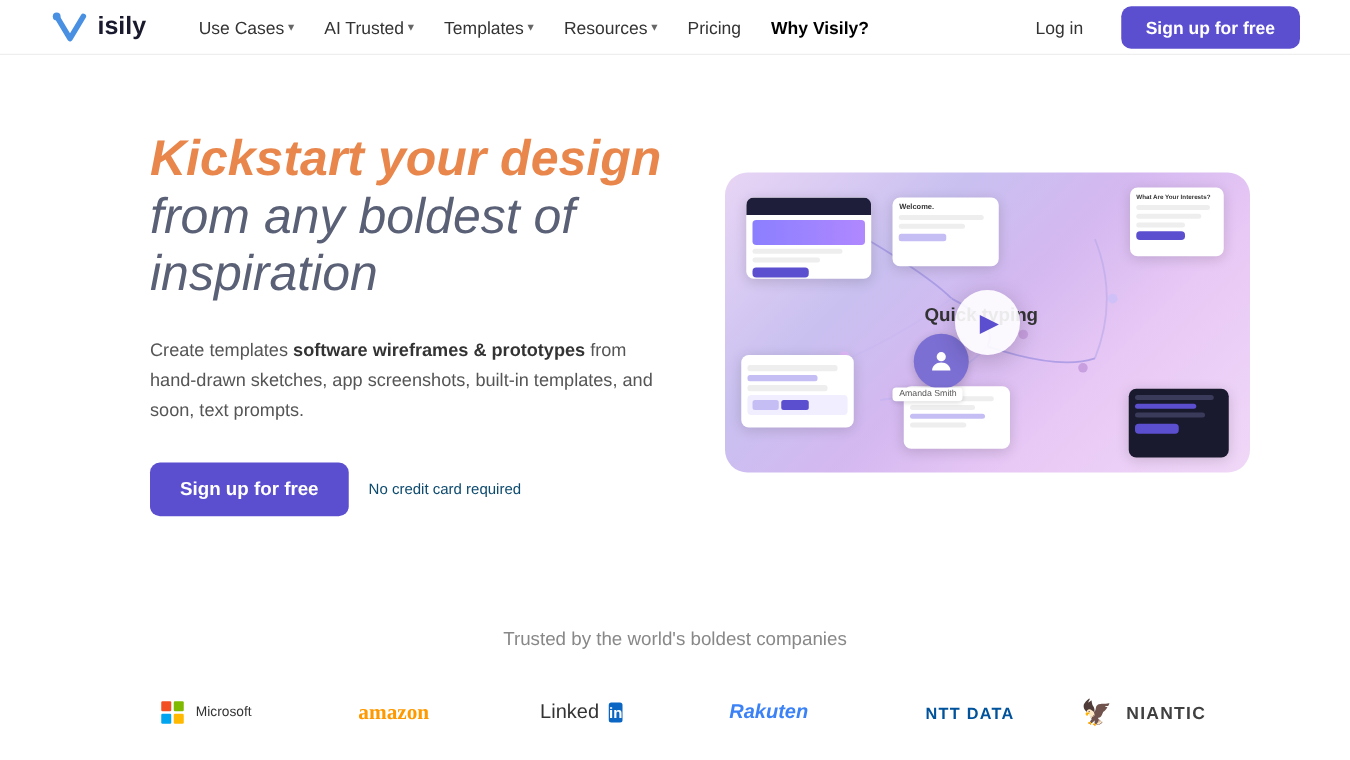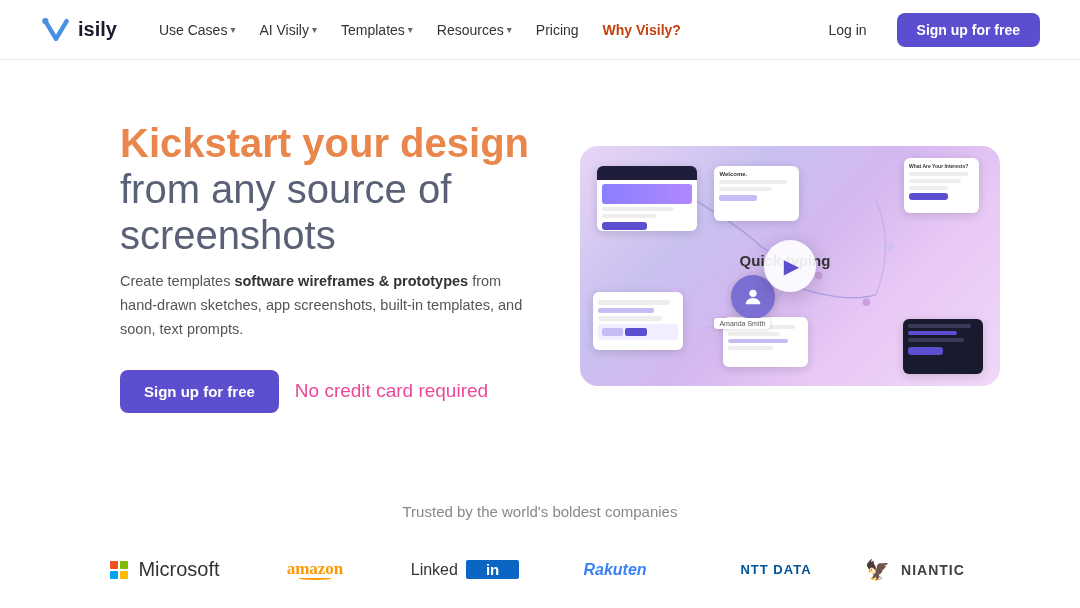--- a/index.html
+++ b/index.html
@@ -1,62 +1,62 @@
 <!DOCTYPE html>
 <html><head>
   <meta charset="utf-8">
   <style>
     * { margin: 0; padding: 0; box-sizing: border-box; }
     body { font-family: -apple-system, BlinkMacSystemFont, 'Segoe UI', sans-serif; background: #fff; width: 1080px; overflow-x: hidden; }
 
     
     nav {
-      display: flex; align-items: center; padding: 0 40px; height: 60px;
+      display: flex; align-items: center; padding: 0 40px; height: 44px;
       border-bottom: 1px solid #eee; position: relative; z-index: 10;
     }
     .nav-logo { display: flex; align-items: center; margin-right: 32px; gap: 6px; }
     .nav-logo-icon { width: 32px; height: 32px; }
     .nav-links { display: flex; align-items: center; gap: 4px; flex: 1; }
     .nav-link {
       display: flex; align-items: center; gap: 3px;
       padding: 6px 10px; font-size: 14px; color: #333; cursor: pointer;
       border-radius: 6px; white-space: nowrap;
     }
     .nav-link .chevron { font-size: 10px; color: #666; }
     .nav-link-pricing { color: #333; }
-    .nav-link-why { color: #c2410c; font-weight: 600; }
+    .nav-link-why { color: #000000; font-weight: 600; }
     .nav-right { display: flex; align-items: center; gap: 12px; margin-left: auto; }
     .btn-login {
       padding: 8px 18px; font-size: 14px; color: #333;
       background: none; border: none; cursor: pointer; border-radius: 6px;
     }
     .btn-signup {
       padding: 9px 20px; font-size: 14px; font-weight: 600;
       background: #5b4fcf; color: #fff; border: none; border-radius: 8px; cursor: pointer;
     }
 
     
     .hero {
       display: flex; align-items: center; padding: 60px 80px 50px 120px;
       gap: 40px; min-height: 340px;
     }
     .hero-left { flex: 1; max-width: 420px; }
     .hero-title {
-      font-size: 40px; font-weight: 700; line-height: 1.15; margin-bottom: 12px;
+      font-size: 40px; font-weight: 700; line-height: 1.15; margin-bottom: 28px; font-style: italic;
     }
     .hero-title-line1 { color: #e8864b; }
     .hero-title-line2 { color: #5a6075; font-weight: 500; }
     .hero-desc { font-size: 14.5px; color: #555; line-height: 1.65; margin-bottom: 28px; }
     .hero-desc strong { font-weight: 700; color: #333; }
     .hero-cta { display: flex; align-items: center; gap: 16px; }
     .btn-cta {
       padding: 13px 24px; font-size: 15px; font-weight: 600;
       background: #5b4fcf; color: #fff; border: none; border-radius: 8px; cursor: pointer;
     }
-    .cta-note { font-size: 19px; color: #ec4899; }
+    .cta-note { font-size: 12px; color: #0c4a6e; }
 
     
     .hero-image {
       flex: 1; max-width: 440px; height: 240px;
       border-radius: 18px;
       background: linear-gradient(135deg, #e8d5f5 0%, #c9c0f0 30%, #d4b8f0 50%, #e8c8f5 70%, #f0d8f8 100%);
       position: relative; overflow: hidden; display: flex; align-items: center; justify-content: center;
     }
 
     
@@ -106,22 +106,22 @@
     
     .ms-grid { display: grid; grid-template-columns: 1fr 1fr; width: 18px; height: 18px; gap: 2px; margin-right: 4px; }
     .ms-r { width: 8px; height: 8px; border-radius: 1px; }
     .ms-r1 { background: #f25022; }
     .ms-r2 { background: #7fba00; }
     .ms-r3 { background: #00a4ef; }
     .ms-r4 { background: #ffb900; }
 
     
     .li-badge {
-      background: #0a66c2; color: #fff; font-size: 15px; font-weight: 700;
-      padding: 1px 20px; border-radius: 2px; margin-left: 2px;
+      background: #0a66c2; color: #fff; font-size: 12px; font-weight: 700;
+      padding: 1px 0; border-radius: 2px; margin-left: 2px;
     }
 
     
     .rakuten-text { color: #3b82f6; font-style: italic; }
 
     
     .ntt-text { color: #00529b; font-weight: 700; letter-spacing: 1px; margin-left: 22px; }
 
     
     .card1 { width: 100px; height: 65px; top: 8%; left: 4%; z-index: 3; }
@@ -148,21 +148,21 @@
     </svg>
     <span style="font-size:20px;font-weight:700;color:#1a1a2e;">isily</span>
   </div>
 
   <div class="nav-links">
     <div class="nav-link">
       <span>Use Cases</span>
       <span class="chevron">▾</span>
     </div>
     <div class="nav-link">
-      <span>AI Visily</span>
+      <span>AI Trusted</span>
       <span class="chevron">▾</span>
     </div>
     <div class="nav-link">
       <span>Templates</span>
       <span class="chevron">▾</span>
     </div>
     <div class="nav-link">
       <span>Resources</span>
       <span class="chevron">▾</span>
     </div>
@@ -177,21 +177,21 @@
   <div class="nav-right">
     <button class="btn-login">Log in</button>
     <button class="btn-signup">Sign up for free</button>
   </div>
 </nav>
 
 <section class="hero">
   <div class="hero-left">
     <h1 class="hero-title">
       <span class="hero-title-line1">Kickstart your design</span><br>
-      <span class="hero-title-line2">from any source of screenshots</span>
+      <span class="hero-title-line2">from any boldest of inspiration</span>
     </h1>
     <p class="hero-desc">
       <span>Create templates </span><strong>software wireframes &amp; prototypes</strong><span> from hand-drawn sketches, app screenshots, built-in templates, and soon, text prompts.</span>
     </p>
     <div class="hero-cta">
       <button class="btn-cta">Sign up for free</button>
       <span class="cta-note">No credit card required</span>
     </div>
   </div>
 
@@ -290,25 +290,25 @@
 
   <div class="logos-grid">
 
     <div class="logo-item">
       <div class="ms-grid">
         <div class="ms-r ms-r1"></div>
           <div class="ms-r ms-r2"></div>
         <div class="ms-r ms-r3"></div>
           <div class="ms-r ms-r4"></div>
       </div>
-      <span style="font-size:20px;font-weight:400;color:#333;">Microsoft</span>
-    </div>
-
-    <div class="logo-item">
-      <div style="display:flex;flex-direction:column;align-items:center;">
+      <span style="font-size:11px;font-weight:400;color:#333;">Microsoft</span>
+    </div>
+
+    <div class="logo-item">
+      <div style="display:flex;flex-direction:row;align-items:center;">
         <span style="font-size:17px;font-weight:700;color:#ff9900;font-family:'Times New Roman',serif;">amazon</span>
         <div style="width:55%;height:3px;border-bottom:2px solid #ff9900;border-radius:0 0 50% 50%;margin-top:-2px;"></div>
       </div>
     </div>
 
     <div class="logo-item">
       <span style="font-size:16px;font-weight:400;color:#333;">Linked</span>
       <span class="li-badge">in</span>
     </div>
 

